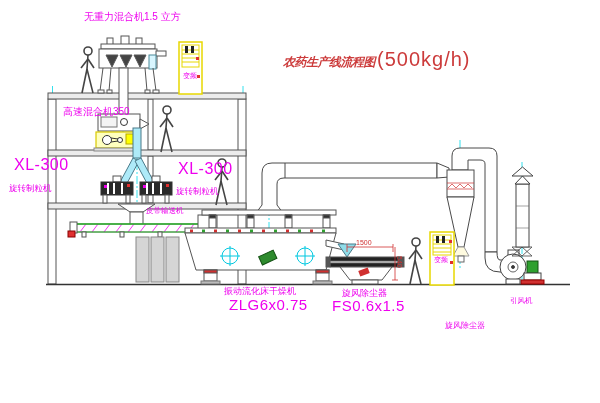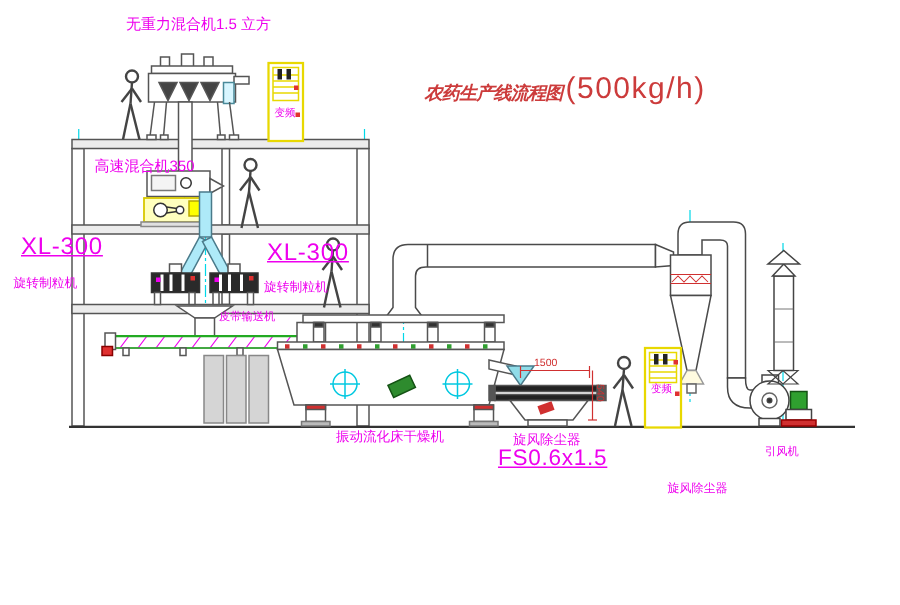--- a/index.html
+++ b/index.html
@@ -2,21 +2,21 @@
 <html><head>
 <meta charset="utf-8">
 <style>
   html,body{margin:0;padding:0;background:#fff;}
   #stage{position:relative;width:600px;height:403px;background:#ffffff;overflow:hidden;
          font-family:"Liberation Sans", sans-serif;}
   #stage svg{position:absolute;left:0;top:0;}
   .lbl{position:absolute;color:#ee00ee;white-space:nowrap;line-height:1;}
   .lbl.small{font-size:9px;}
   .lbl.tiny{font-size:7.5px;}
-  .lbl.model{font-size:15px;letter-spacing:0.5px;text-decoration:underline;}
+  .lbl.model{font-size:15px;letter-spacing:0.5px;}
   .lbl.cab{font-size:7px;color:#ee00ee;}
   .dim{position:absolute;color:#d03030;font-size:7px;white-space:nowrap;line-height:1;}
   .dim.vert{writing-mode:vertical-rl;}
   #title{position:absolute;left:283px;top:48px;display:flex;align-items:flex-end;color:#cc3b3b;}
   #title .t1{font-size:12px;font-weight:bold;letter-spacing:-0.5px;font-style:italic;}
   #title .t2{font-size:20px;font-weight:normal;margin-left:2px;letter-spacing:1px;}
 </style>
 </head>
 <body>
 
@@ -300,20 +300,21 @@
 <div class="lbl small" style="left:38px;top:107px;font-size:10px;margin-left:25px;">高速混合机350</div>
 
 <div class="lbl model" style="left:14px;top:157px;font-size:16px;">XL-300</div>
 <div class="lbl" style="left:9px;top:184px;font-size:8.5px;">旋转制粒机</div>
 <div class="lbl model" style="left:178px;top:161px;font-size:16px;">XL-300</div>
 <div class="lbl" style="left:176px;top:187px;font-size:8.5px;">旋转制粒机</div>
 
 <div class="lbl tiny" style="left:146px;top:207px;">皮带输送机</div>
 
 <div class="lbl small" style="left:224px;top:287px;">振动流化床干燥机</div>
+<div class="lbl model" style="left:229px;top:297px;">ZLG6x0.75</div>
 
 <div class="lbl small" style="left:342px;top:289px;">旋风除尘器</div>
 <div class="lbl model" style="left:332px;top:298px;">FS0.6x1.5</div>
 
 <div class="lbl" style="left:445px;top:294px;font-size:8px;margin-top:28px;">旋风除尘器</div>
 <div class="lbl tiny" style="left:510px;top:297px;">引风机</div>
 
 <div class="lbl cab" style="left:183px;top:72px;">变频</div>
 <div class="lbl cab" style="left:434px;top:256px;">变频</div>
 

